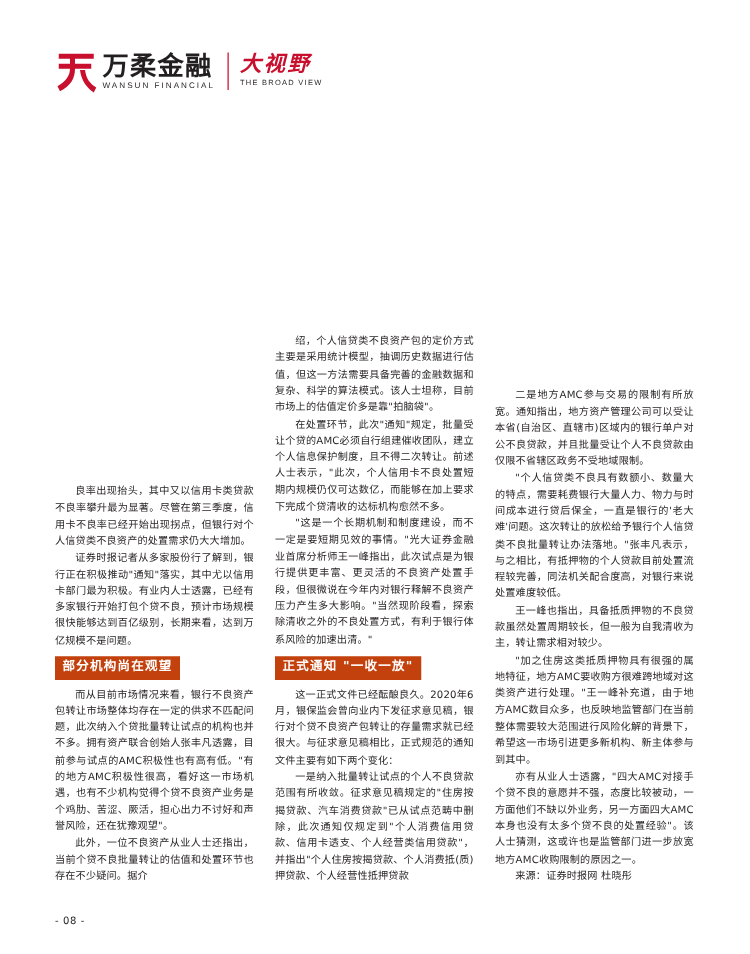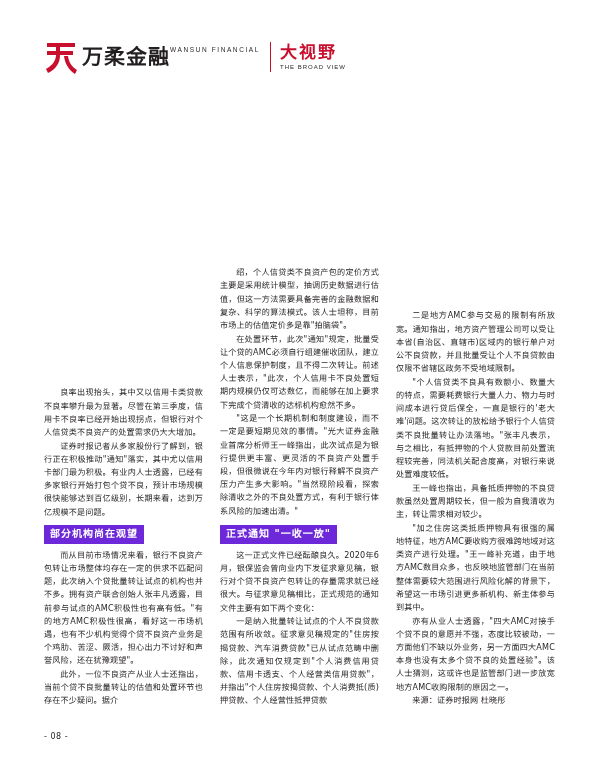--- a/index.html
+++ b/index.html
@@ -49,41 +49,42 @@
   }
   .logo-en {
     font-family: "Liberation Sans", sans-serif;
     font-size: 6.5px;
     letter-spacing: 1.6px;
     color: #231f20;
     line-height: 1;
   }
   .logo-text-wrap {
     display: flex;
-    flex-direction: row;
+    flex-direction: column;
     justify-content: center;
     padding-top: 2px;
   }
   .logo-divider {
     width: 1px;
     height: 30px;
     background: #c8102e;
     margin: 0 9px 0 10px;
   }
   .brand-sub {
     display: flex;
     flex-direction: column;
     justify-content: center;
   }
   .brand-sub-cn {
     font-size: 17px;
     font-weight: bold;
     color: #c8102e;
     letter-spacing: 2px;
     line-height: 1.1;
+    font-style: italic;
   }
   .brand-sub-en {
     font-family: "Liberation Sans", sans-serif;
     font-size: 6px;
     letter-spacing: 1px;
     color: #231f20;
     line-height: 1.2;
     margin-top: 2px;
   }
 
@@ -111,21 +112,21 @@
     text-align: justify;
     font-size: 8.1px;
     line-height: 1.63;
     letter-spacing: 0.15px;
   }
 
   
   .section-head {
     display: block;
     margin: 6px 16px 5px 0;
-    background: #6d28d9;
+    background: #c2410c;
     color: #ffffff;
     font-size: 10px;
     font-weight: bold;
     letter-spacing: 1px;
     padding: 3px 6px 3.5px 6px;
     width: max-content;
     max-width: 100%;
     line-height: 1.25;
   }
   .section-head.inline-top { margin-top: 7px; }

